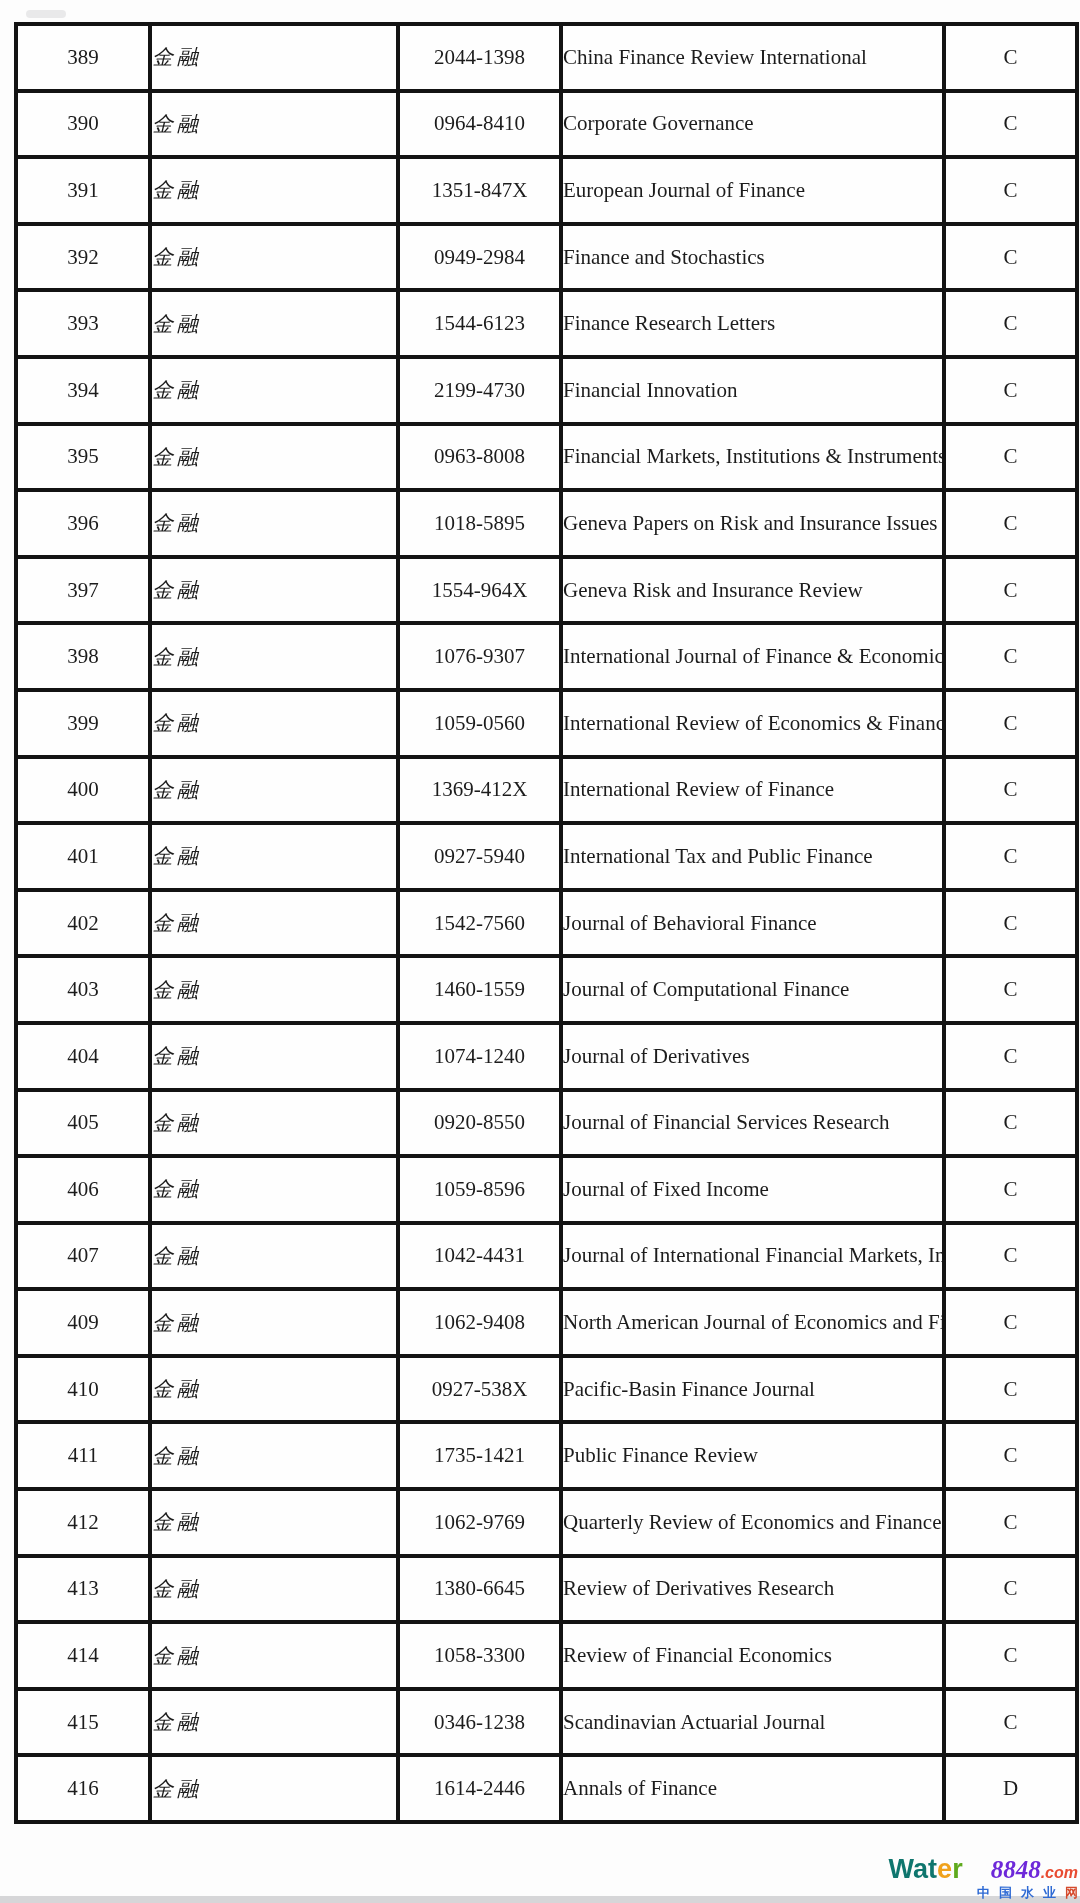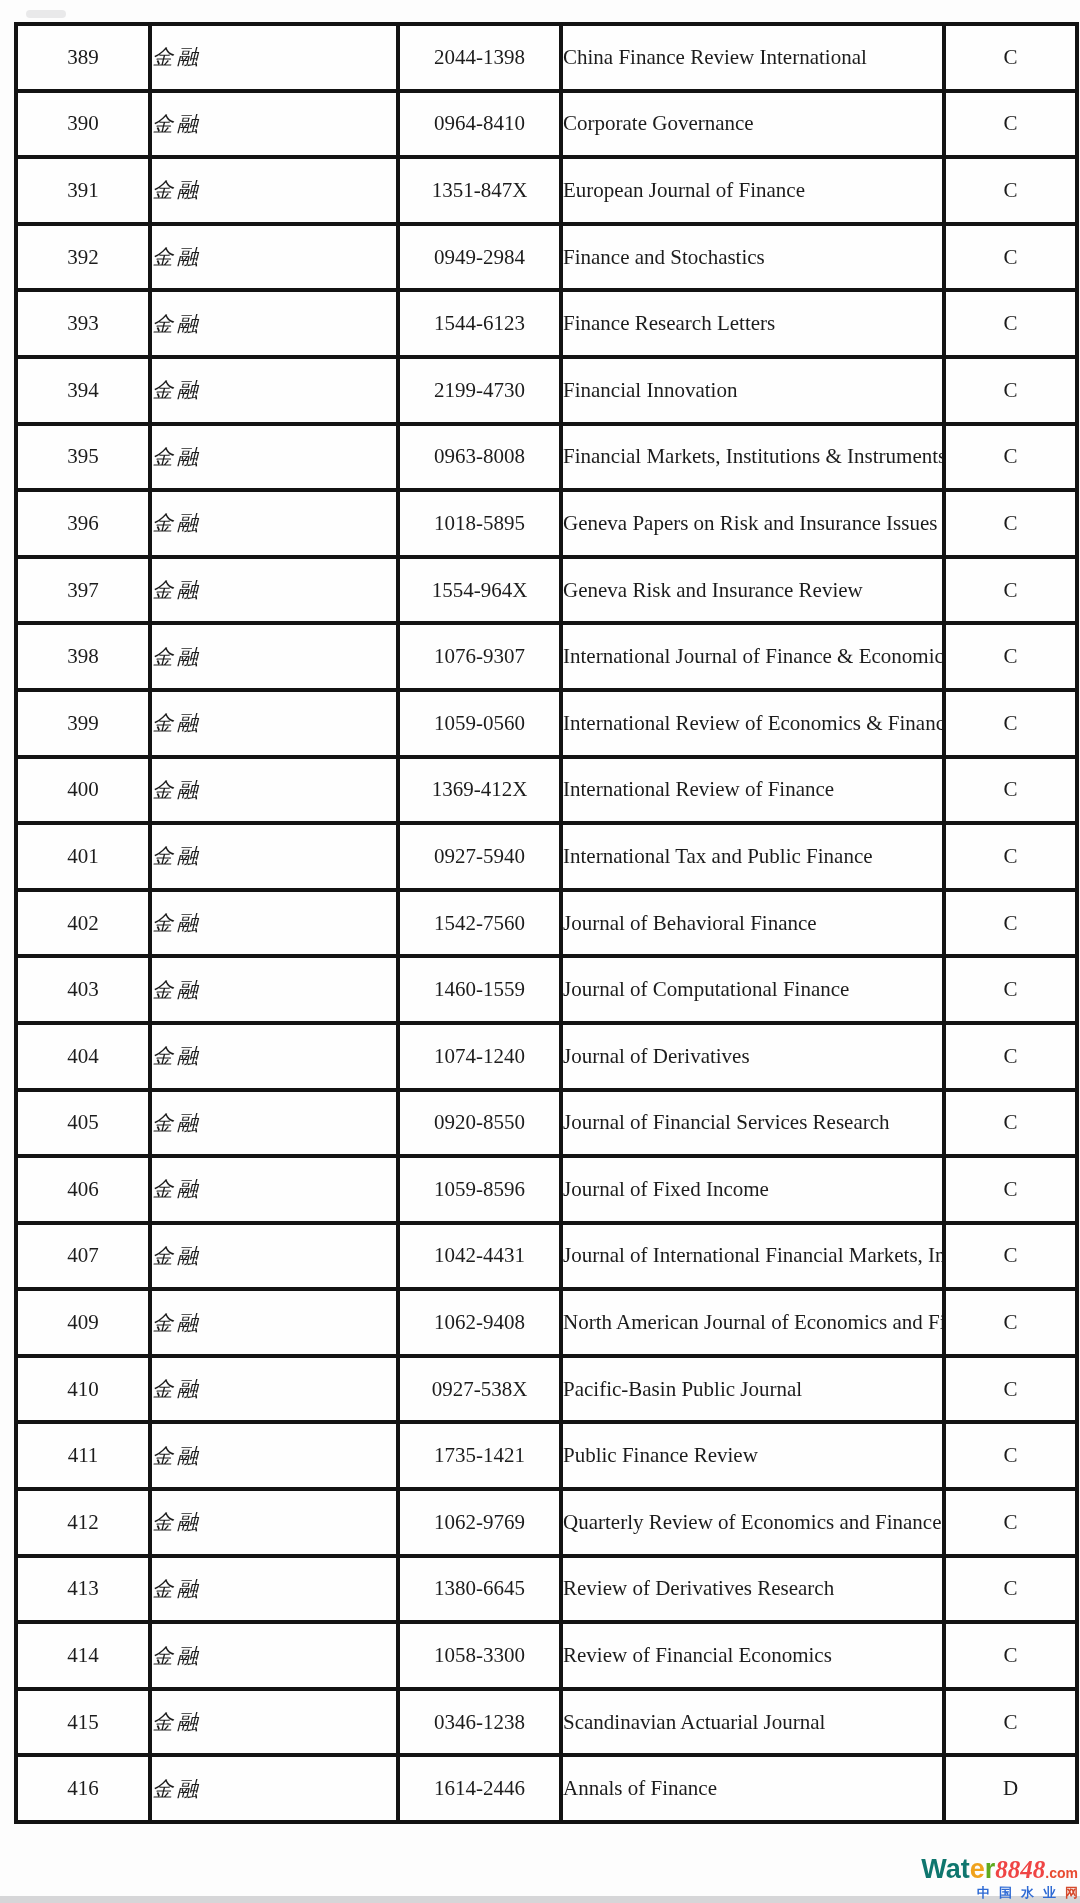--- a/index.html
+++ b/index.html
@@ -72,23 +72,24 @@
     font-size: 27px;
     letter-spacing: 0px;
   }
   .wm-num {
     font-family: "Liberation Serif", serif;
     font-style: italic;
     font-weight: bold;
     font-size: 25px;
   }
   .wm-tld {
-    font-size: 14px;
+    font-size: 16px;
     font-weight: bold;
     vertical-align: baseline;
+    font-style: italic;
   }
   .wm-line2 {
     display: block;
     margin-top: 3px;
     font-weight: bold;
     font-size: 13px;
   }
   .wm-cjk {
     display: inline-block;
     margin-left: 9px;
@@ -264,21 +265,21 @@
           <td class="c-no">409</td>
           <td class="c-cat">金融</td>
           <td class="c-issn">1062-9408</td>
           <td class="c-name">North American Journal of Economics and Finance</td>
           <td class="c-grade">C</td>
         </tr>
         <tr>
           <td class="c-no">410</td>
           <td class="c-cat">金融</td>
           <td class="c-issn">0927-538X</td>
-          <td class="c-name">Pacific-Basin Public Journal</td>
+          <td class="c-name">Pacific-Basin Finance Journal</td>
           <td class="c-grade">C</td>
         </tr>
         <tr>
           <td class="c-no">411</td>
           <td class="c-cat">金融</td>
           <td class="c-issn">1735-1421</td>
           <td class="c-name">Public Finance Review</td>
           <td class="c-grade">C</td>
         </tr>
         <tr>
@@ -313,19 +314,19 @@
           <td class="c-no">416</td>
           <td class="c-cat">金融</td>
           <td class="c-issn">1614-2446</td>
           <td class="c-name">Annals of Finance</td>
           <td class="c-grade">D</td>
         </tr>
       </tbody>
   </table>
 
   <div class="watermark">
-    <span class="wm-line1" id="wm-line1"><span class="wm-word" style="color: #0f766e;">Wat</span><span class="wm-word" style="color: rgb(240, 162, 28);">e</span><span class="wm-word" style="color: rgb(95, 170, 30);">r</span><span class="wm-num" style="color: #ef4444;">8848</span><span class="wm-tld" style="color: rgb(232, 75, 49);">.com</span></span>
+    <span class="wm-line1" id="wm-line1"><span class="wm-word" style="color: #0f766e;">Wat</span><span class="wm-word" style="color: rgb(240, 162, 28);">e</span><span class="wm-word" style="color: rgb(95, 170, 30);">r</span><span class="wm-num" style="color: #6d28d9; margin-left: 28px;">8848</span><span class="wm-tld" style="color: rgb(232, 75, 49);">.com</span></span>
     <span class="wm-line2" id="wm-line2"><span class="wm-cjk" style="color: rgb(46, 106, 212);">中</span><span class="wm-cjk" style="color: rgb(46, 106, 212);">国</span><span class="wm-cjk" style="color: rgb(46, 106, 212);">水</span><span class="wm-cjk" style="color: rgb(46, 106, 212);">业</span><span class="wm-cjk" style="color: rgb(213, 74, 44);">网</span></span>
   </div>
 
   <div class="bottom-strip"></div>
 
 </div>
 
 </body></html>

